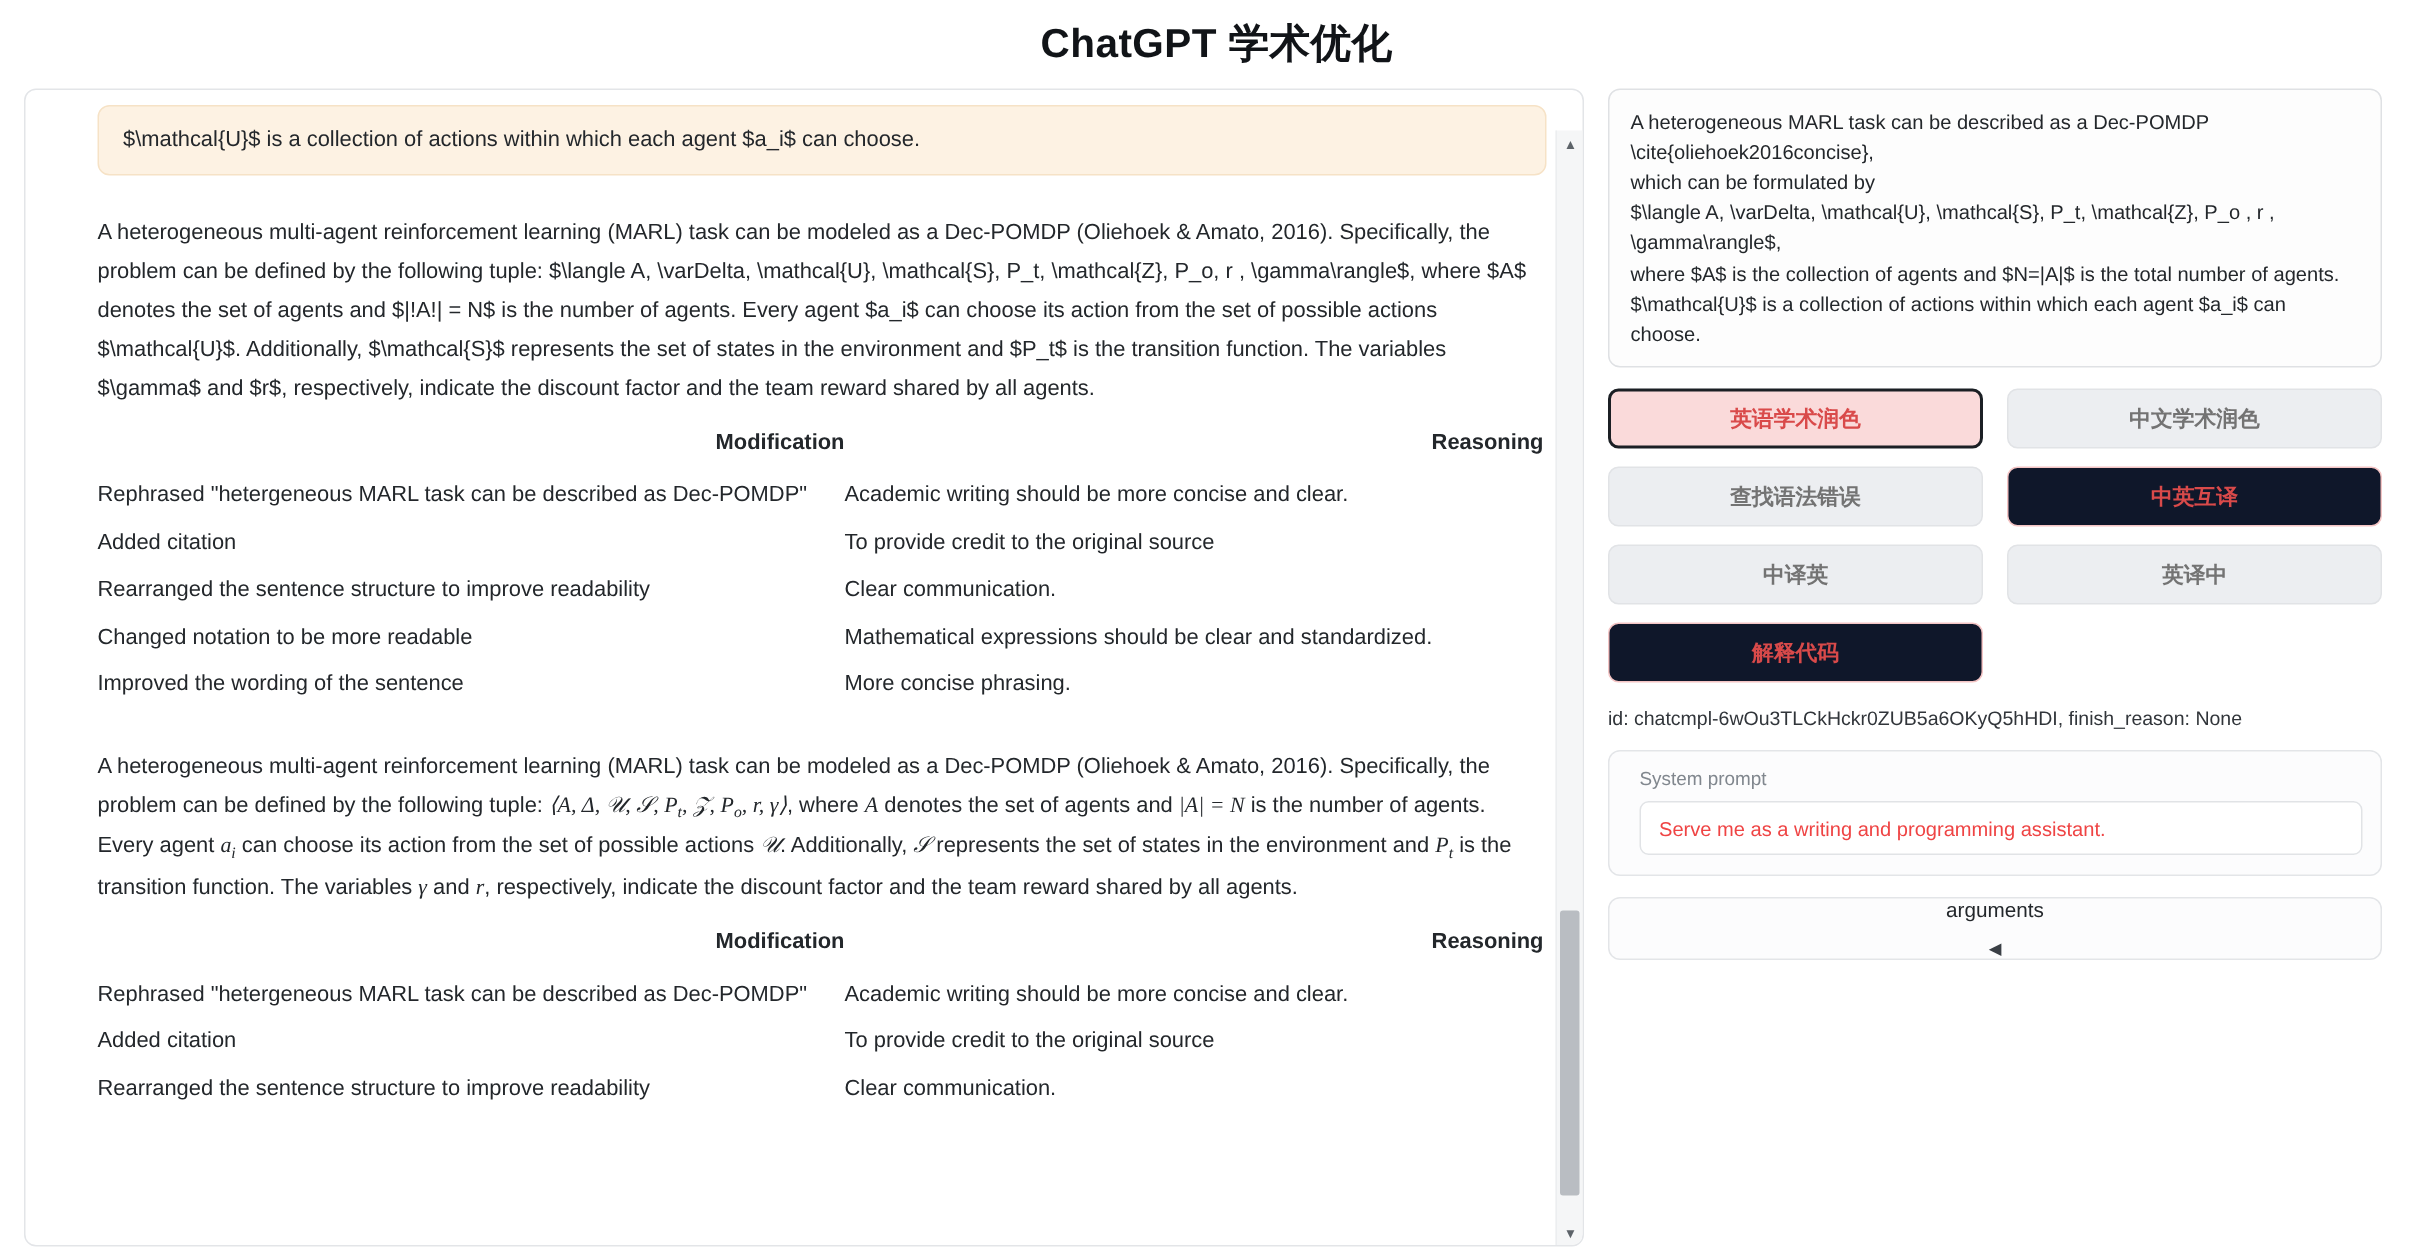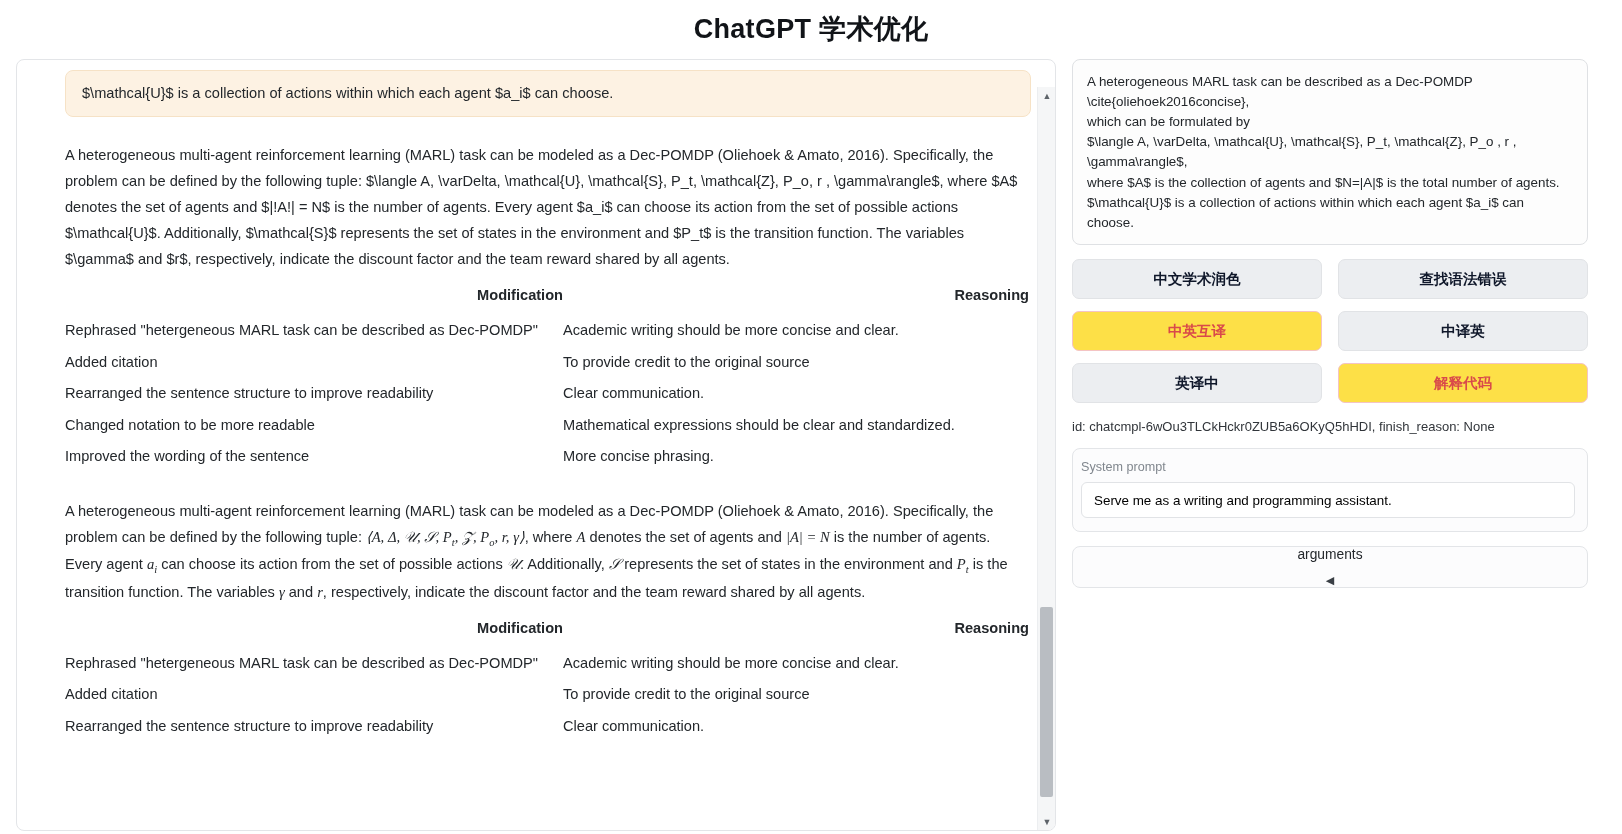--- a/index.html
+++ b/index.html
@@ -178,58 +178,58 @@
   }
   .gbtn {
     height: 40px;
     border-radius: 7px;
     display: flex; align-items: center; justify-content: center;
     font-size: 14.5px;
     font-weight: bold;
     cursor: pointer;
     border: 1px solid #e1e3e6;
     background: #eceef1;
-    color: #0f172a;
+    color: #737373;
   }
   .gbtn.pink {
-    background: #fde047;
+    background: #0f172a;
     border-color: #f4c4c4;
     color: #d94a4a;
   }
   .gbtn.selected {
     background: #fadada;
     border: 2px solid #1b1f24;
     color: #d94a4a;
   }
   .meta {
     margin-top: 16px;
     font-size: 13px;
     color: #31353a;
   }
   .sys-card {
     margin-top: 14px;
     border: 1px solid #e3e5e8;
     border-radius: 8px;
     background: #fcfcfd;
-    padding: 11px 12px 13px 8px;
+    padding: 11px 12px 13px 20px;
   }
   .sys-label {
     font-size: 12.6px;
     color: #81878e;
     margin-bottom: 8px;
   }
   .sys-input {
     border: 1px solid #e1e3e6;
     border-radius: 6px;
     background: #fff;
     height: 36px;
     display: flex; align-items: center;
     padding: 0 12px;
     font-size: 13.4px;
-    color: #000000;
+    color: #ef4444;
   }
   .args-row {
     margin-top: 14px;
     border: 1px solid #e3e5e8;
     border-radius: 8px;
     background: #fcfcfd;
     height: 42px;
     display: flex; align-items: center;
     justify-content: space-between;
     padding: 0 14px;
@@ -322,20 +322,21 @@
     <div class="side">
 
       <div class="input-box">A heterogeneous MARL task can be described as a Dec-POMDP \cite{oliehoek2016concise},
 which can be formulated by
 $\langle A, \varDelta, \mathcal{U}, \mathcal{S}, P_t, \mathcal{Z}, P_o , r , \gamma\rangle$,
 where $A$ is the collection of agents and $N=|A|$ is the total number of agents.
 $\mathcal{U}$ is a collection of actions within which each agent $a_i$ can choose.</div>
 
 
       <div class="grid">
+        <div class="gbtn selected">英语学术润色</div>
         <div class="gbtn">中文学术润色</div>
         <div class="gbtn">查找语法错误</div>
         <div class="gbtn pink">中英互译</div>
         <div class="gbtn">中译英</div>
         <div class="gbtn">英译中</div>
         <div class="gbtn pink">解释代码</div>
       </div>
 
       <div class="meta">id: chatcmpl-6wOu3TLCkHckr0ZUB5a6OKyQ5hHDI, finish_reason: None</div>
 

